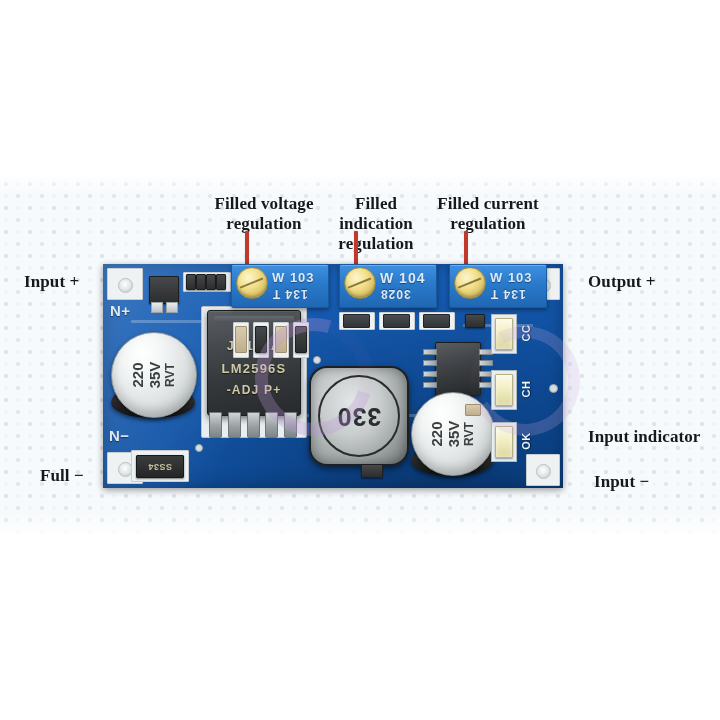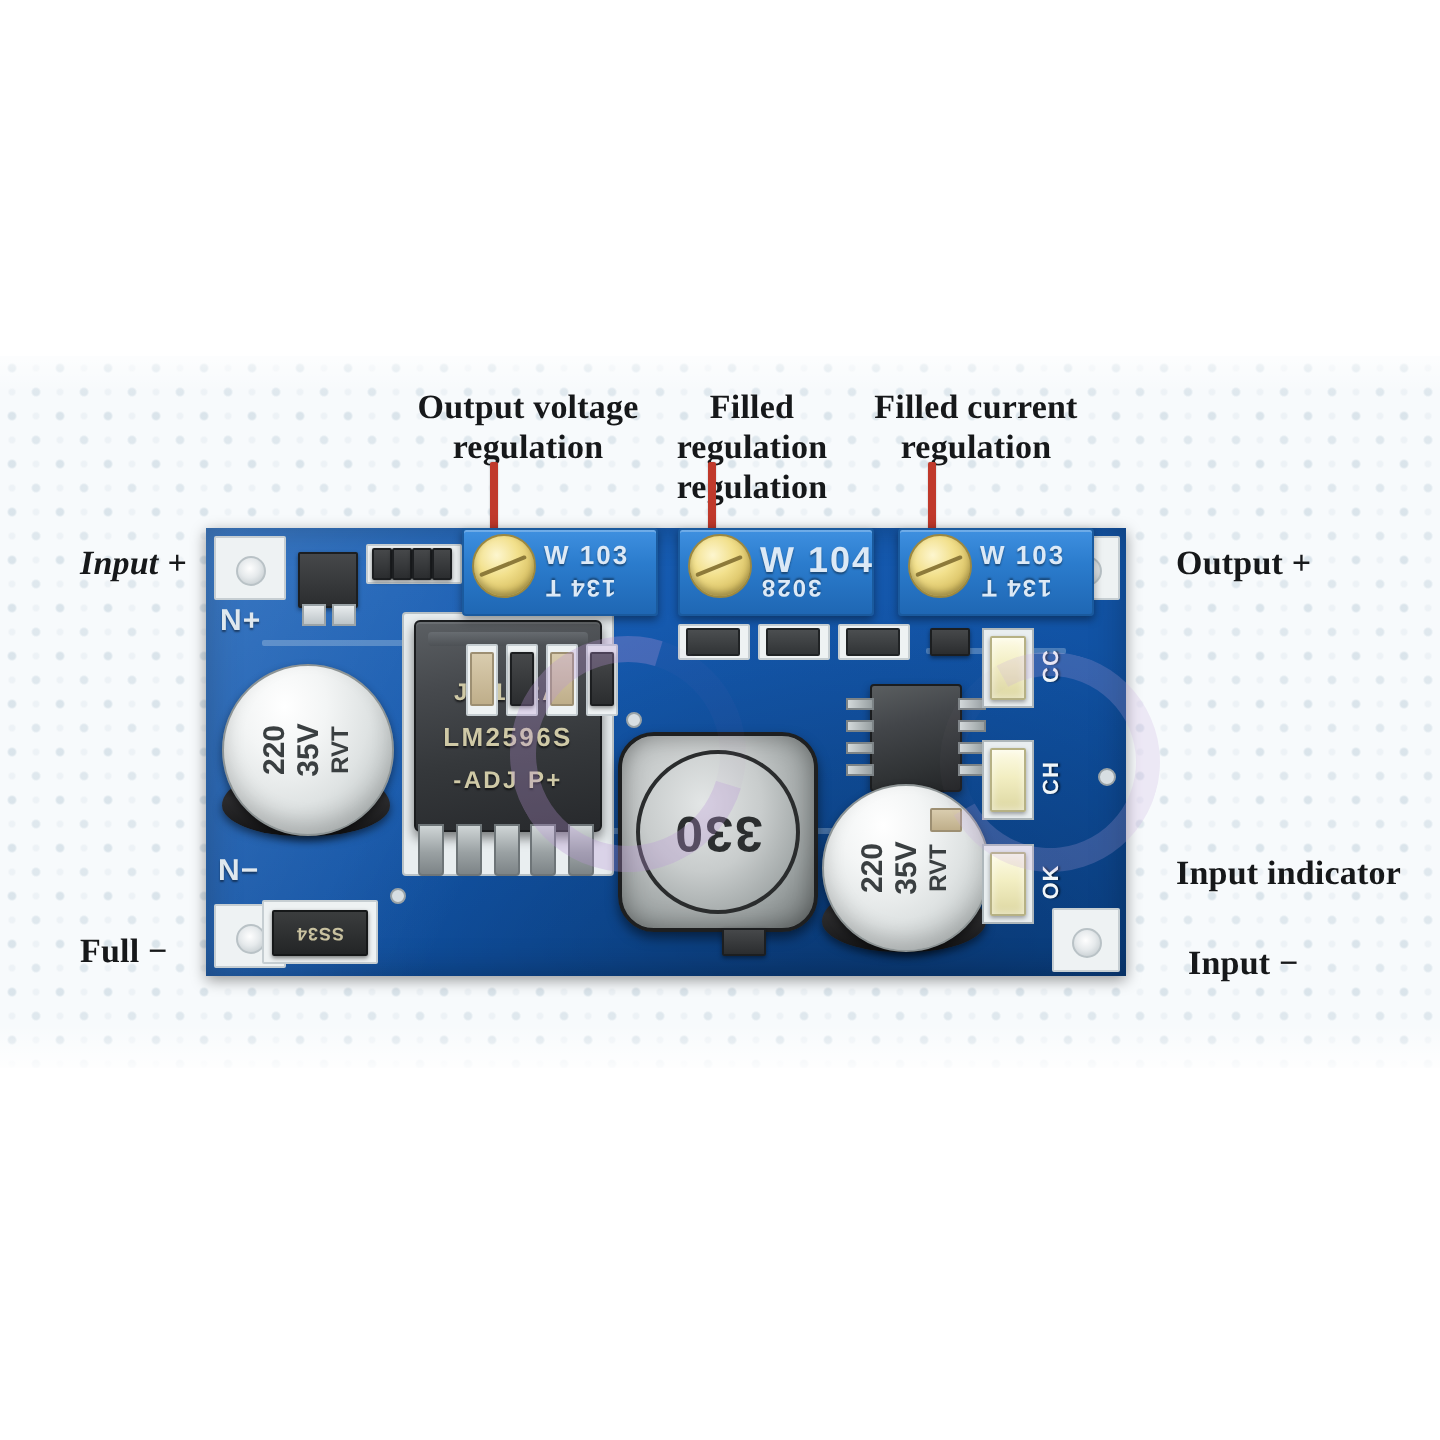--- a/index.html
+++ b/index.html
@@ -239,37 +239,37 @@
 </head>
 <body>
 
 <div id="stage">
 
   <div class="texture-band"></div>
   <div class="texture-fade-top"></div>
   <div class="texture-fade-bottom"></div>
 
   <div class="label top" style="left:205px;top:194px;width:118px;text-align:center;">
-    <div>Output voltage</div>
+    <div>Filled voltage</div>
     <div>regulation</div>
   </div>
   <div class="label top" style="left:316px;top:194px;width:120px;text-align:center;">
-    <div>Filled regulation</div>
+    <div>Filled indication</div>
     <div>regulation</div>
   </div>
   <div class="label top" style="left:431px;top:194px;width:114px;text-align:center;">
     <div>Filled current</div>
     <div>regulation</div>
   </div>
 
   <div class="leader" style="left:245px;top:231px;height:34px;"></div>
   <div class="leader" style="left:354px;top:231px;height:34px;"></div>
   <div class="leader" style="left:464px;top:231px;height:34px;"></div>
 
-  <div class="label side" style="left:40px;top:272px;font-style:italic;">Input +</div>
+  <div class="label side" style="left:24px;top:272px;">Input +</div>
   <div class="label side" style="left:40px;top:466px;">Full −</div>
 
   <div class="label side" style="left:588px;top:272px;">Output +</div>
 
 
 
   <div class="label side" style="left:588px;top:427px;">Input indicator</div>
 
   <div class="label side" style="left:594px;top:472px;">Input −</div>
 
@@ -342,21 +342,21 @@
         <div class="trimpot-slot"></div>
       </div>
       <div class="tp-txt" style="left:40px;top:5px;font-size:13px;">W 103</div>
       <div class="tp-txt flip" style="left:40px;top:22px;font-size:12px;">134 T</div>
     </div>
 
     <div class="pcb trimpot" style="left:236px;top:0px;width:96px;height:42px;">
       <div class="trimpot-knob" style="left:4px;top:2px;width:30px;height:30px;">
         <div class="trimpot-slot"></div>
       </div>
-      <div class="tp-txt" style="left:40px;top:5px;font-size:18px;">W 104</div>
+      <div class="tp-txt" style="left:40px;top:5px;font-size:14px;">W 104</div>
       <div class="tp-txt flip" style="left:40px;top:22px;font-size:12px;">3028</div>
     </div>
 
     <div class="pcb trimpot" style="left:346px;top:0px;width:96px;height:42px;">
       <div class="trimpot-knob" style="left:4px;top:2px;width:30px;height:30px;">
         <div class="trimpot-slot"></div>
       </div>
       <div class="tp-txt" style="left:40px;top:5px;font-size:13px;">W 103</div>
       <div class="tp-txt flip" style="left:40px;top:22px;font-size:12px;">134 T</div>
     </div>

